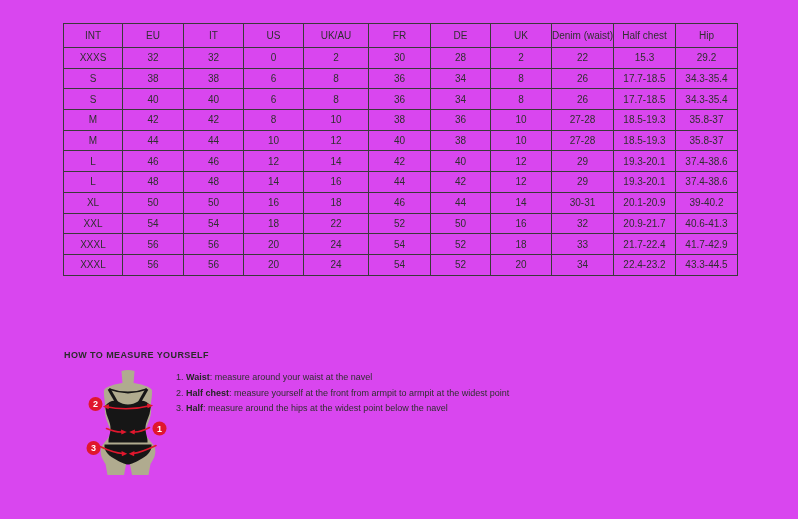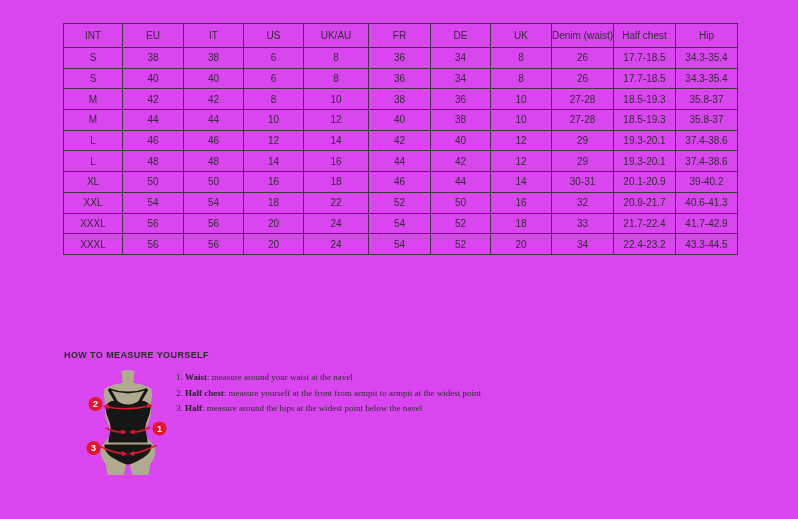--- a/index.html
+++ b/index.html
@@ -56,21 +56,20 @@
     width: 100px;
     height: 112px;
   }
   ol.steps {
     position: absolute;
     left: 176px;
     top: 370px;
     list-style: none;
     font-size: 9px;
     color: #2f2f2f;
-    font-family: Liberation Serif, serif;
   }
   ol.steps li { line-height: 15.5px; white-space: nowrap; }
   ol.steps b { font-weight: bold; color: #262626; }
   .badge-label {
     font-family: "Liberation Sans", sans-serif;
     font-size: 9px;
     font-weight: bold;
     fill: #ffffff;
     text-anchor: middle;
   }
@@ -104,20 +103,33 @@
           <th>FR</th>
           <th>DE</th>
           <th>UK</th>
           <th>Denim (waist)</th>
           <th>Half chest</th>
           <th>Hip</th>
         </tr>
     </thead>
     <tbody id="table-body">
         <tr>
+          <td>XXXS</td>
+          <td>32</td>
+          <td>32</td>
+          <td>0</td>
+          <td>2</td>
+          <td>30</td>
+          <td>28</td>
+          <td>2</td>
+          <td>22</td>
+          <td>15.3</td>
+          <td>29.2</td>
+        </tr>
+        <tr>
           <td>S</td>
           <td>38</td>
           <td>38</td>
           <td>6</td>
           <td>8</td>
           <td>36</td>
           <td>34</td>
           <td>8</td>
           <td>26</td>
           <td>17.7-18.5</td>

